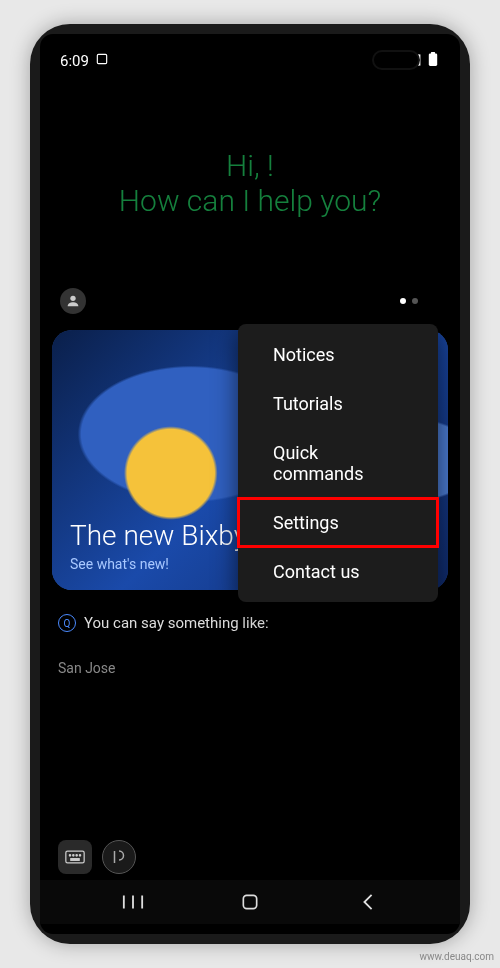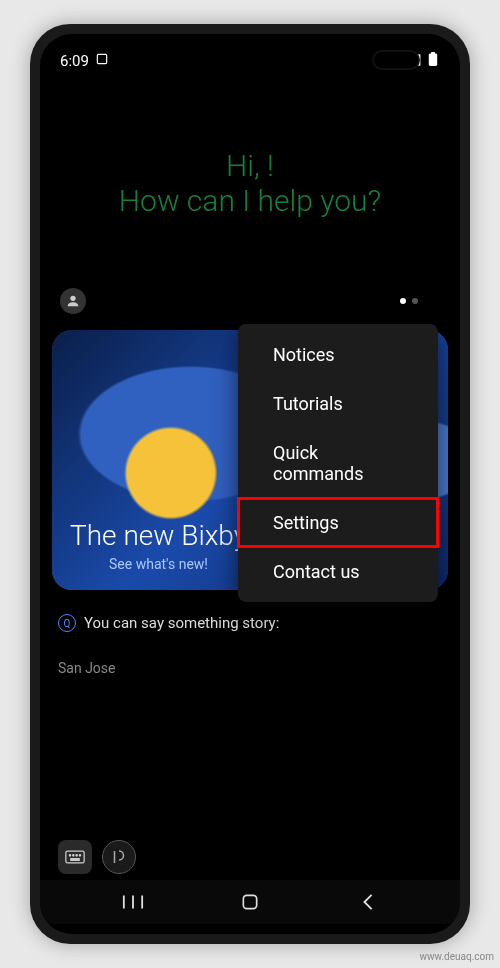--- a/index.html
+++ b/index.html
@@ -26,21 +26,21 @@
       background: #1a1a1a;
       border-radius: 40px;
       padding: 10px;
       box-shadow: 0 0 20px rgba(0,0,0,0.3);
       position: relative;
     }
     .screen {
       width: 100%;
       height: 100%;
       background: #000;
-      border-radius: 32px;
+      border-radius: 13px;
       overflow: hidden;
       position: relative;
     }
     .status-bar {
       display: flex;
       justify-content: space-between;
       align-items: center;
       padding: 18px 20px 8px;
       color: #fff;
       font-size: 15px;
@@ -104,21 +104,21 @@
         radial-gradient(ellipse at 80% 50%, #4a7ad0 0%, #4a7ad0 25%, transparent 26%),
         linear-gradient(135deg, #0a1f4a 0%, #1a4aaa 50%, #0f2a6a 100%);
     }
     .card-text {
       position: absolute;
       bottom: 18px;
       left: 18px;
       color: #fff;
     }
     .card-title { font-size: 28px; font-weight: 300; }
-    .card-sub { font-size: 14px; color: #a8c8ff; margin-top: 4px; text-align: center; }
+    .card-sub { font-size: 14px; color: #a8c8ff; margin-top: 4px; }
     .menu-popup {
       position: absolute;
       top: 290px;
       right: 22px;
       width: 200px;
       background: #1c1c1c;
       border-radius: 8px;
       box-shadow: 0 6px 24px rgba(0,0,0,0.6);
       padding: 6px 0;
       z-index: 10;
@@ -272,21 +272,21 @@
     <div class="menu-popup">
       <div class="menu-item">Notices</div>
       <div class="menu-item">Tutorials</div>
       <div class="menu-item">Quick commands</div>
       <div class="menu-item highlighted">Settings</div>
       <div class="menu-item">Contact us</div>
     </div>
 
     <div class="suggestion">
       <span class="q-icon">Q</span>
-      <span>You can say something story:</span>
+      <span>You can say something like:</span>
     </div>
 
 
     <div class="bottom-extra">
       <span>San Jose</span>
     </div>
 
     <div class="bottom-icons">
       <div class="kb-icon">
         <svg width="20" height="14" viewBox="0 0 24 16" fill="none" stroke="#ccc" stroke-width="1.5">

